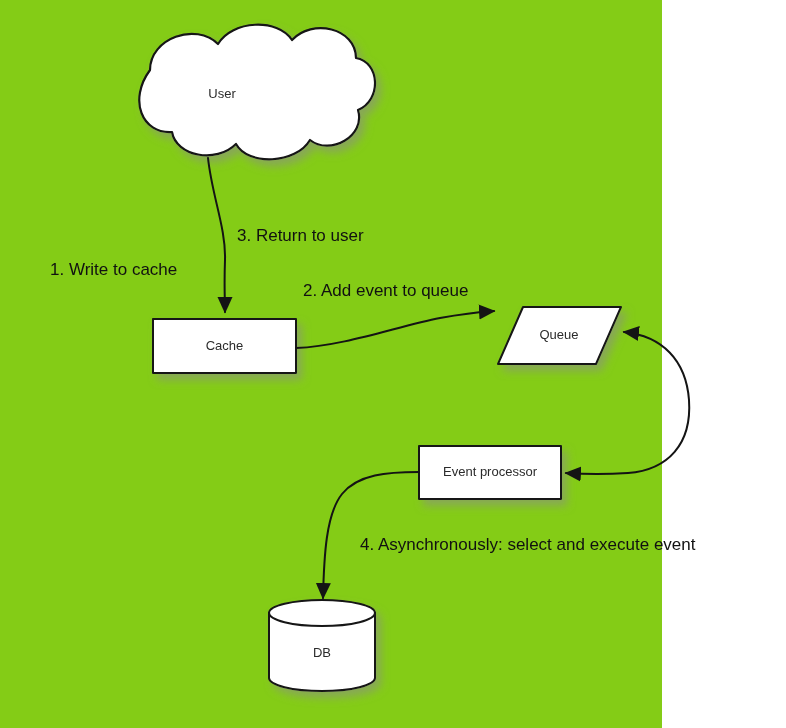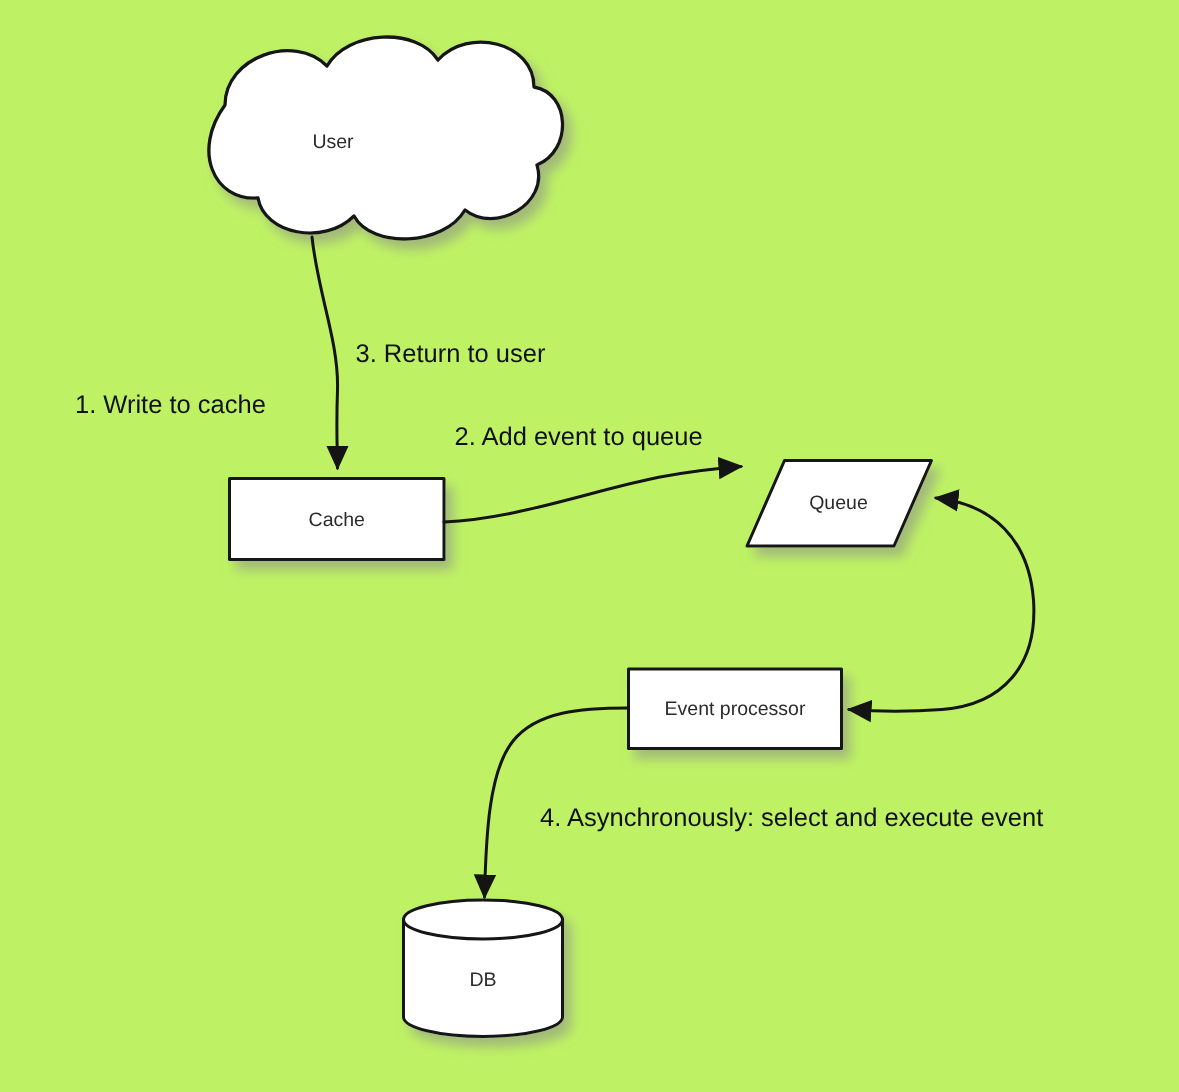--- a/index.html
+++ b/index.html
@@ -10,23 +10,23 @@
   }
   body {
     width: 786px;
     height: 728px;
     overflow: hidden;
     font-family: "Liberation Sans", "DejaVu Sans", sans-serif;
     color: #1a1a1a;
   }
   #canvas {
     position: relative;
-    width: 786px;
+    width: 662px;
     height: 728px;
-    background: #bef264;
+    background: #84cc16;
   }
   #canvas svg {
     position: absolute;
     top: 0;
     left: 0;
     width: 786px;
     height: 728px;
   }
   .node-label {
     font-size: 13px;

